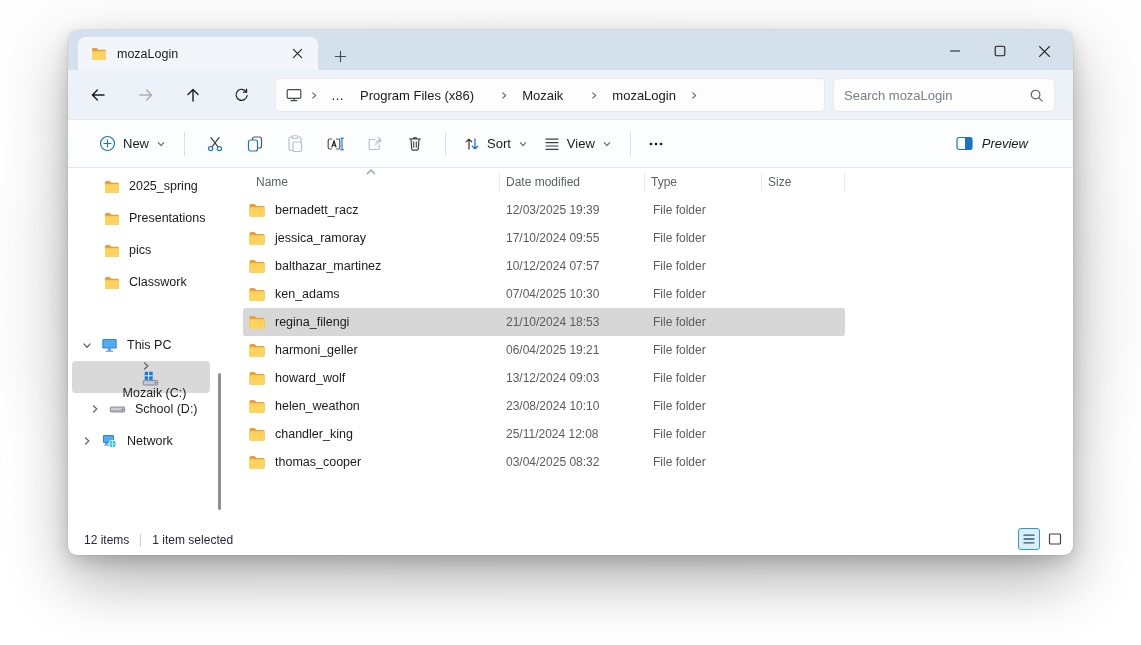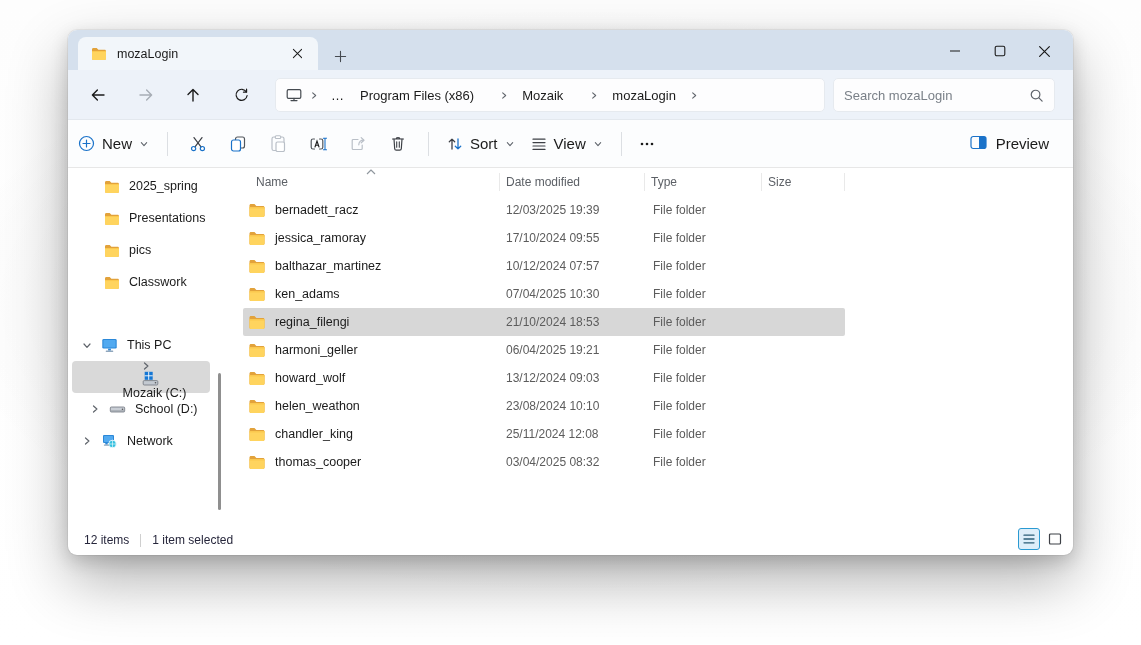--- a/index.html
+++ b/index.html
@@ -55,27 +55,27 @@
   }
   .search-bar input {
     border:none; outline:none; background:transparent; flex:1;
     font-family:inherit; font-size:13px; color:#a16207;
   }
   .search-bar input::placeholder { color:#7a8088; }
 
   
   .toolbar {
     height:48px; background:#fcfdfe; border-bottom:1px solid #e7e7e7;
-    display:flex; align-items:center; padding:0 2px; font-size:15px; color:#1b1b1b;
+    display:flex; align-items:center; padding:0 23px; font-size:13px; color:#1b1b1b;
   }
   .tb-group { display:flex; align-items:center; gap:7px; padding:6px 8px; border-radius:5px; }
   .tb-btn { width:40px; height:34px; display:flex; align-items:center; justify-content:center; border-radius:5px; }
   .tb-divider { width:1px; height:24px; background:#dcdfe3; margin:0 10px; }
   .tb-label { color:#1b1b1b; }
-  .tb-preview { margin-left:auto; display:flex; align-items:flex-start; gap:9px; padding:6px 8px; margin-right:14px; border-radius:5px; }
+  .tb-preview { margin-left:auto; display:flex; align-items:flex-start; gap:9px; padding:6px 8px; margin-right:14px; border-radius:5px;font-style:italic; }
 
   
   .body { position:absolute; top:138px; bottom:30px; left:0; right:0; display:flex; }
 
   .sidebar { position:relative; width:162px; padding-top:2px; flex:none; }
   .s-item {
     height:32px; display:flex; align-items:center;
     margin:0 20px 0 4px; border-radius:4px; font-size:12.5px; color:#1b1b1b;
   }
   .s-item.pinned { padding-left:32px; }

